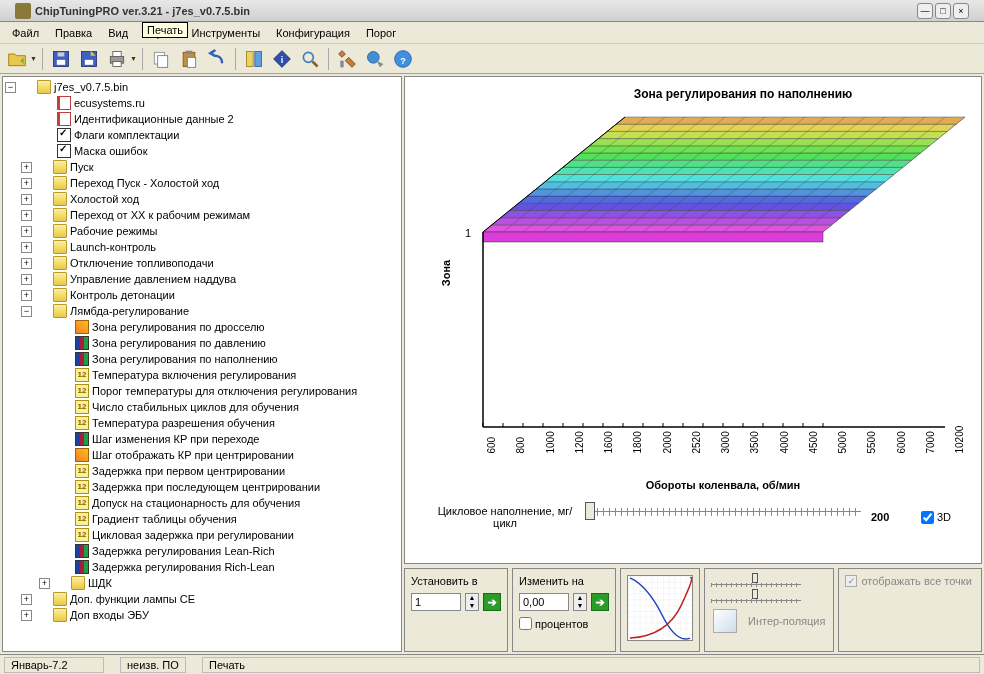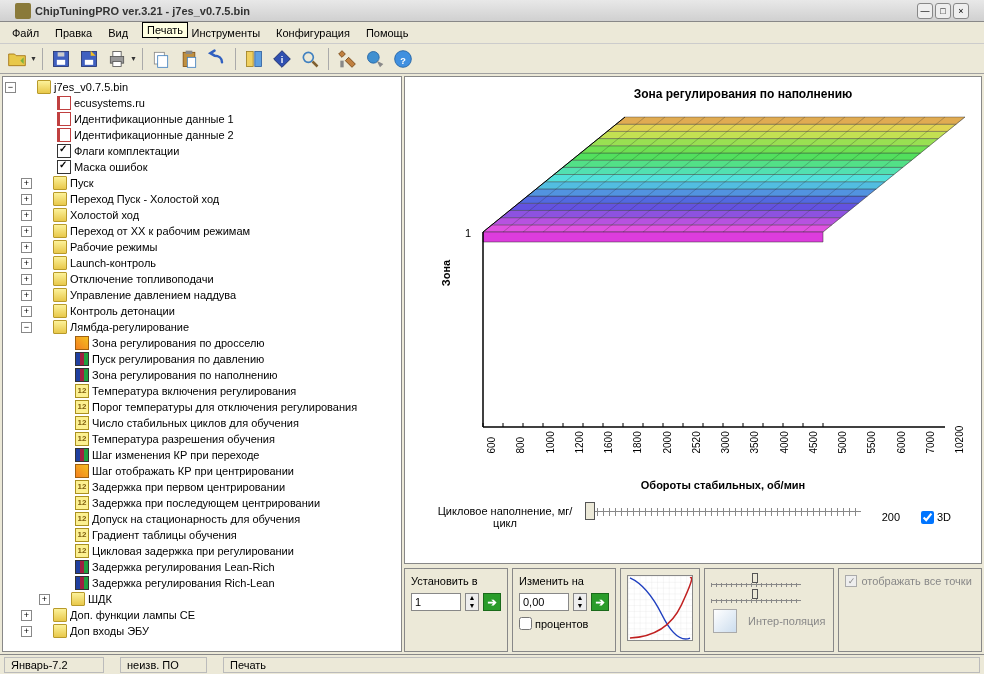--- a/index.html
+++ b/index.html
@@ -43,21 +43,21 @@
 .chart-3d { position: relative; width: 520px; height: 340px; margin-left: 30px; }
 .ylabel { position: absolute; left: -12px; top: 160px; transform: rotate(-90deg); font-weight: bold; font-size: 11px; }
 .xlabel { text-align: center; font-weight: bold; font-size: 11px; margin-top: 32px; margin-left: 60px; }
 .ytick { position: absolute; left: 20px; top: 120px; font-size: 11px; }
 
 .slider-row { display: flex; align-items: center; gap: 10px; margin-top: 12px; padding: 0 20px; }
 .slider-label { width: 140px; text-align: center; font-size: 11px; }
 .slider-track { flex: 1; height: 20px; position: relative; border-top: 1px solid #888; margin-top: 8px; }
 .slider-track::before { content: ''; position: absolute; left: 0; right: 0; top: -4px; height: 8px; background: repeating-linear-gradient(to right, #888 0 1px, transparent 1px 6px); }
 .slider-thumb { position: absolute; left: 0; top: -10px; width: 10px; height: 18px; background: #ece9d8; border: 1px solid #555; }
-.slider-value { font-weight: normal; width: 40px; text-align: center; }
+.slider-value { font-weight: bold; width: 40px; }
 .cb { display: flex; align-items: center; gap: 3px; }
 .cb input { margin: 0; }
 
 .controls-row { display: flex; gap: 4px; margin-top: 4px; height: 84px; }
 .ctrl-box { background: #ece9d8; border: 1px solid #888; padding: 6px; display: flex; flex-direction: column; gap: 6px; }
 .ctrl-box.flex1 { flex: 1; }
 .ctrl-title { font-size: 11px; }
 .input-row { display: flex; align-items: center; gap: 4px; }
 .spin-input { width: 50px; height: 18px; border: 1px solid #888; padding: 1px 3px; background: #fff; }
 .go-btn { width: 18px; height: 18px; background: #2a9c2a; color: #fff; display: flex; align-items: center; justify-content: center; border: 1px solid #1a6a1a; font-weight: bold; cursor: pointer; }
@@ -69,21 +69,21 @@
 .small-slider::before { content: ''; position: absolute; left: 0; right: 0; bottom: -3px; height: 4px; background: repeating-linear-gradient(to right, #888 0 1px, transparent 1px 5px); }
 .small-slider .thmb { position: absolute; left: 45%; top: -6px; width: 6px; height: 10px; background: #ece9d8; border: 1px solid #555; }
 .interp-btn { display: flex; align-items: center; gap: 11px; padding: 2px; color: #888; text-align: center; }
 .interp-icon { width: 24px; height: 24px; border: 1px solid #aaa; background: linear-gradient(135deg, #fff, #cde); }
 .disabled-check { display: flex; align-items: center; gap: 4px; color: #888; }
 .disabled-check .cbx { width: 12px; height: 12px; border: 1px solid #aaa; background: #eee; font-size: 9px; text-align: center; line-height: 10px; }
 
 .statusbar { height: 20px; border-top: 1px solid #888; display: flex; align-items: center; padding: 0 4px; gap: 16px; }
 .status-cell { border: 1px solid #bbb; padding: 1px 6px; height: 16px; background: #ece9d8; }
 .status-cell.w1 { width: 100px; }
-.status-cell.w2 { width: 87px; }
+.status-cell.w2 { width: 66px; }
 .status-cell.flex { flex: 1; }
 
 .xtick-row { position: absolute; bottom: -6px; left: 40px; right: 0; display: flex; justify-content: space-between; }
 .xtick { transform: rotate(-90deg); font-size: 10px; width: 12px; text-align: left; }
 </style>
 </head>
 <body>
 
 <div class="titlebar">
   <div class="app-icon"></div>
@@ -93,21 +93,21 @@
   <div class="winbtn">×</div>
 </div>
 
 <div class="menubar">
   <div class="menu-item">Файл</div>
   <div class="menu-item">Правка</div>
   <div class="menu-item">Вид</div>
   <div class="menu-item">Карты</div>
   <div class="menu-item">Инструменты</div>
   <div class="menu-item">Конфигурация</div>
-  <div class="menu-item">Помощь</div>
+  <div class="menu-item">Порог</div>
   <div class="tooltip-bubble">Печать</div>
 </div>
 
 <div class="toolbar">
   <div class="tbtn">
       <svg viewBox="0 0 24 24">
         <path fill="#e8c84a" stroke="#a07010" d="M2 6h7l2 2h11v12H2z"></path>
         <path fill="#7cb040" d="M16 14l4-4v8z"></path>
       </svg>
     </div>
@@ -201,24 +201,20 @@
           <span class="expander">−</span>
           <span class="node-icon folder-icon"></span>
           <span>j7es_v0.7.5.bin</span>
         </div>
         <div class="tree-node indent-2">
           <span class="node-icon doc-icon"></span>
           <span>ecusystems.ru</span>
         </div>
         <div class="tree-node indent-2">
           <span class="node-icon doc-icon"></span>
-          <span>Идентификационные данные 1</span>
-        </div>
-        <div class="tree-node indent-2">
-          <span class="node-icon doc-icon"></span>
           <span>Идентификационные данные 2</span>
         </div>
         <div class="tree-node indent-2">
           <span class="node-icon check-icon"></span>
           <span>Флаги комплектации</span>
         </div>
         <div class="tree-node indent-2">
           <span class="node-icon check-icon"></span>
           <span>Маска ошибок</span>
         </div>
@@ -271,21 +267,21 @@
           <span class="expander">−</span>
           <span class="node-icon folder-icon"></span>
           <span>Лямбда-регулирование</span>
         </div>
         <div class="tree-node indent-3">
           <span class="node-icon chart-icon"></span>
           <span>Зона регулирования по дросселю</span>
         </div>
         <div class="tree-node indent-3">
           <span class="node-icon bars-icon"></span>
-          <span>Пуск регулирования по давлению</span>
+          <span>Зона регулирования по давлению</span>
         </div>
         <div class="tree-node indent-3">
           <span class="node-icon bars-icon"></span>
           <span>Зона регулирования по наполнению</span>
         </div>
         <div class="tree-node indent-3">
           <span class="node-icon num-icon">12</span>
           <span>Температура включения регулирования</span>
         </div>
         <div class="tree-node indent-3">
@@ -435,21 +431,21 @@
             <div class="xtick">3500</div>
             <div class="xtick">4000</div>
             <div class="xtick">4500</div>
             <div class="xtick">5000</div>
             <div class="xtick">5500</div>
             <div class="xtick">6000</div>
             <div class="xtick">7000</div>
             <div class="xtick">10200</div>
           </div>
       </div>
-      <div class="xlabel">Обороты стабильных, об/мин</div>
+      <div class="xlabel">Обороты коленвала, об/мин</div>
 
       <div class="slider-row">
         <div class="slider-label">Цикловое наполнение, мг/цикл</div>
         <div class="slider-track">
             <div class="slider-thumb"></div>
           </div>
         <div class="slider-value">200</div>
         <label class="cb">
           <input type="checkbox" checked="" style="">
           <span>3D</span>

